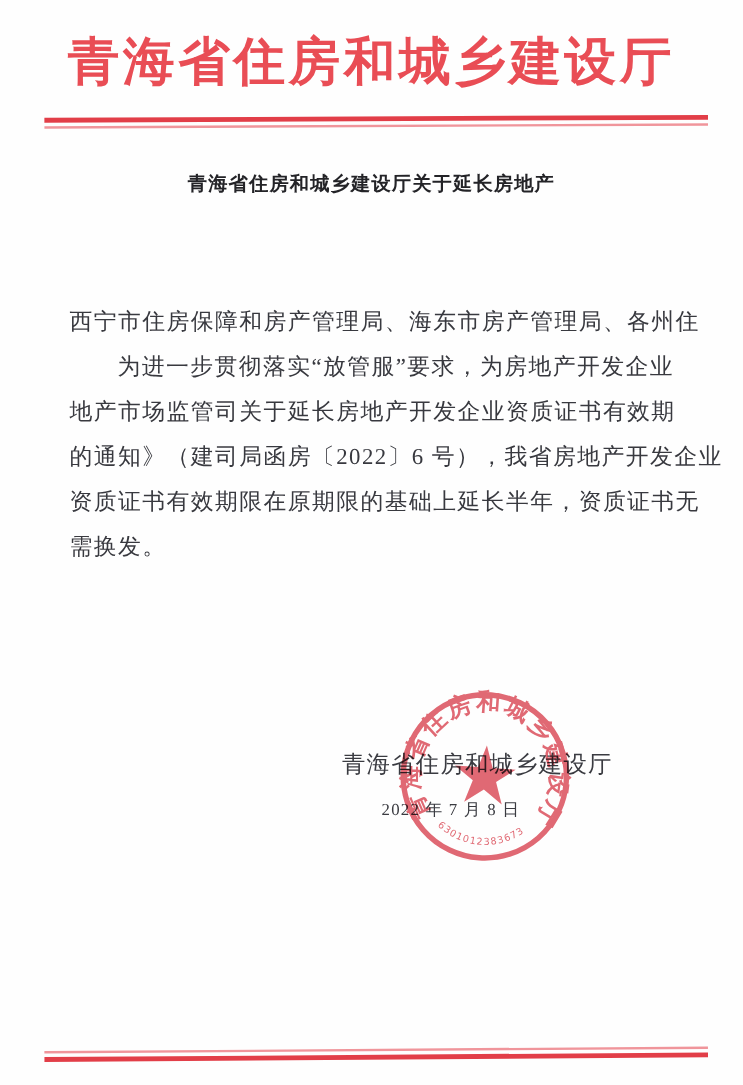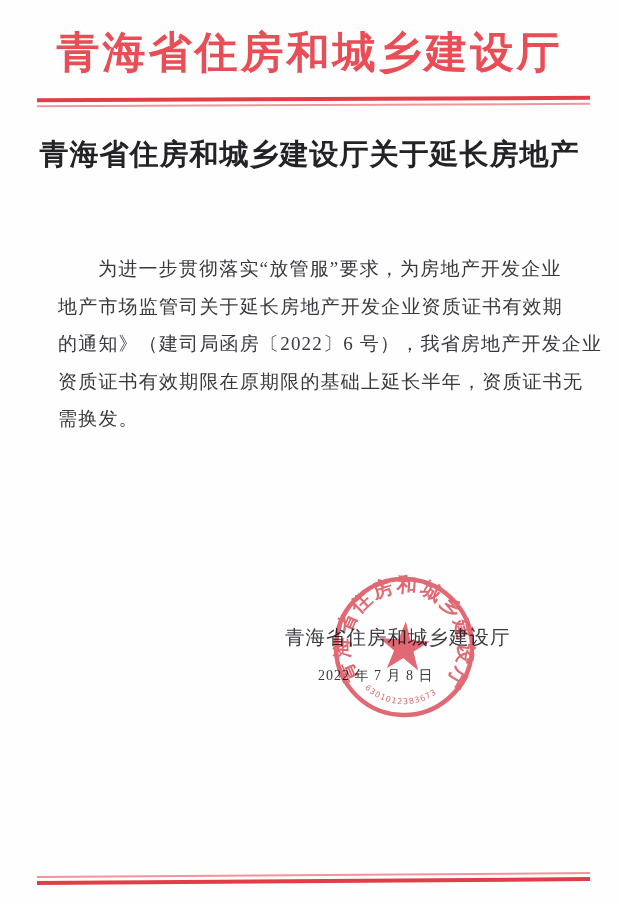--- a/index.html
+++ b/index.html
@@ -37,21 +37,21 @@
   .rule .thin { height: 1.5px; background: #f0959b; }
 
   
   .doc-title {
     position: absolute;
     top: 134px;
     left: 0;
     width: 100%;
     margin: 0;
     text-align: center;
-    font-size: 29px;
+    font-size: 16px;
     line-height: 40px;
     font-weight: bold;
     color: #232327;
     letter-spacing: 1px;
   }
 
   
   .body-text {
     position: absolute;
     top: 250px;
@@ -117,20 +117,21 @@
     <div class="thick"></div>
     <div class="gap"></div>
     <div class="thin"></div>
   </div>
 
   <h1 class="doc-title">
     <span>青海省住房和城乡建设厅关于延长房地产</span><br>
   </h1>
 
   <div class="body-text">
+    <div class="body-line">西宁市住房保障和房产管理局、海东市房产管理局、各州住</div>
     <div class="body-line indent">为进一步贯彻落实“放管服”要求，为房地产开发企业</div>
     <div class="body-line">地产市场监管司关于延长房地产开发企业资质证书有效期</div>
     <div class="body-line">的通知》（建司局函房〔2022〕6 号），我省房地产开发企业</div>
     <div class="body-line">资质证书有效期限在原期限的基础上延长半年，资质证书无</div>
     <div class="body-line">需换发。</div>
   </div>
 
   <div class="sig-agency">青海省住房和城乡建设厅</div>
 
   <div class="sig-date">2022 年 7 月 8 日</div>

